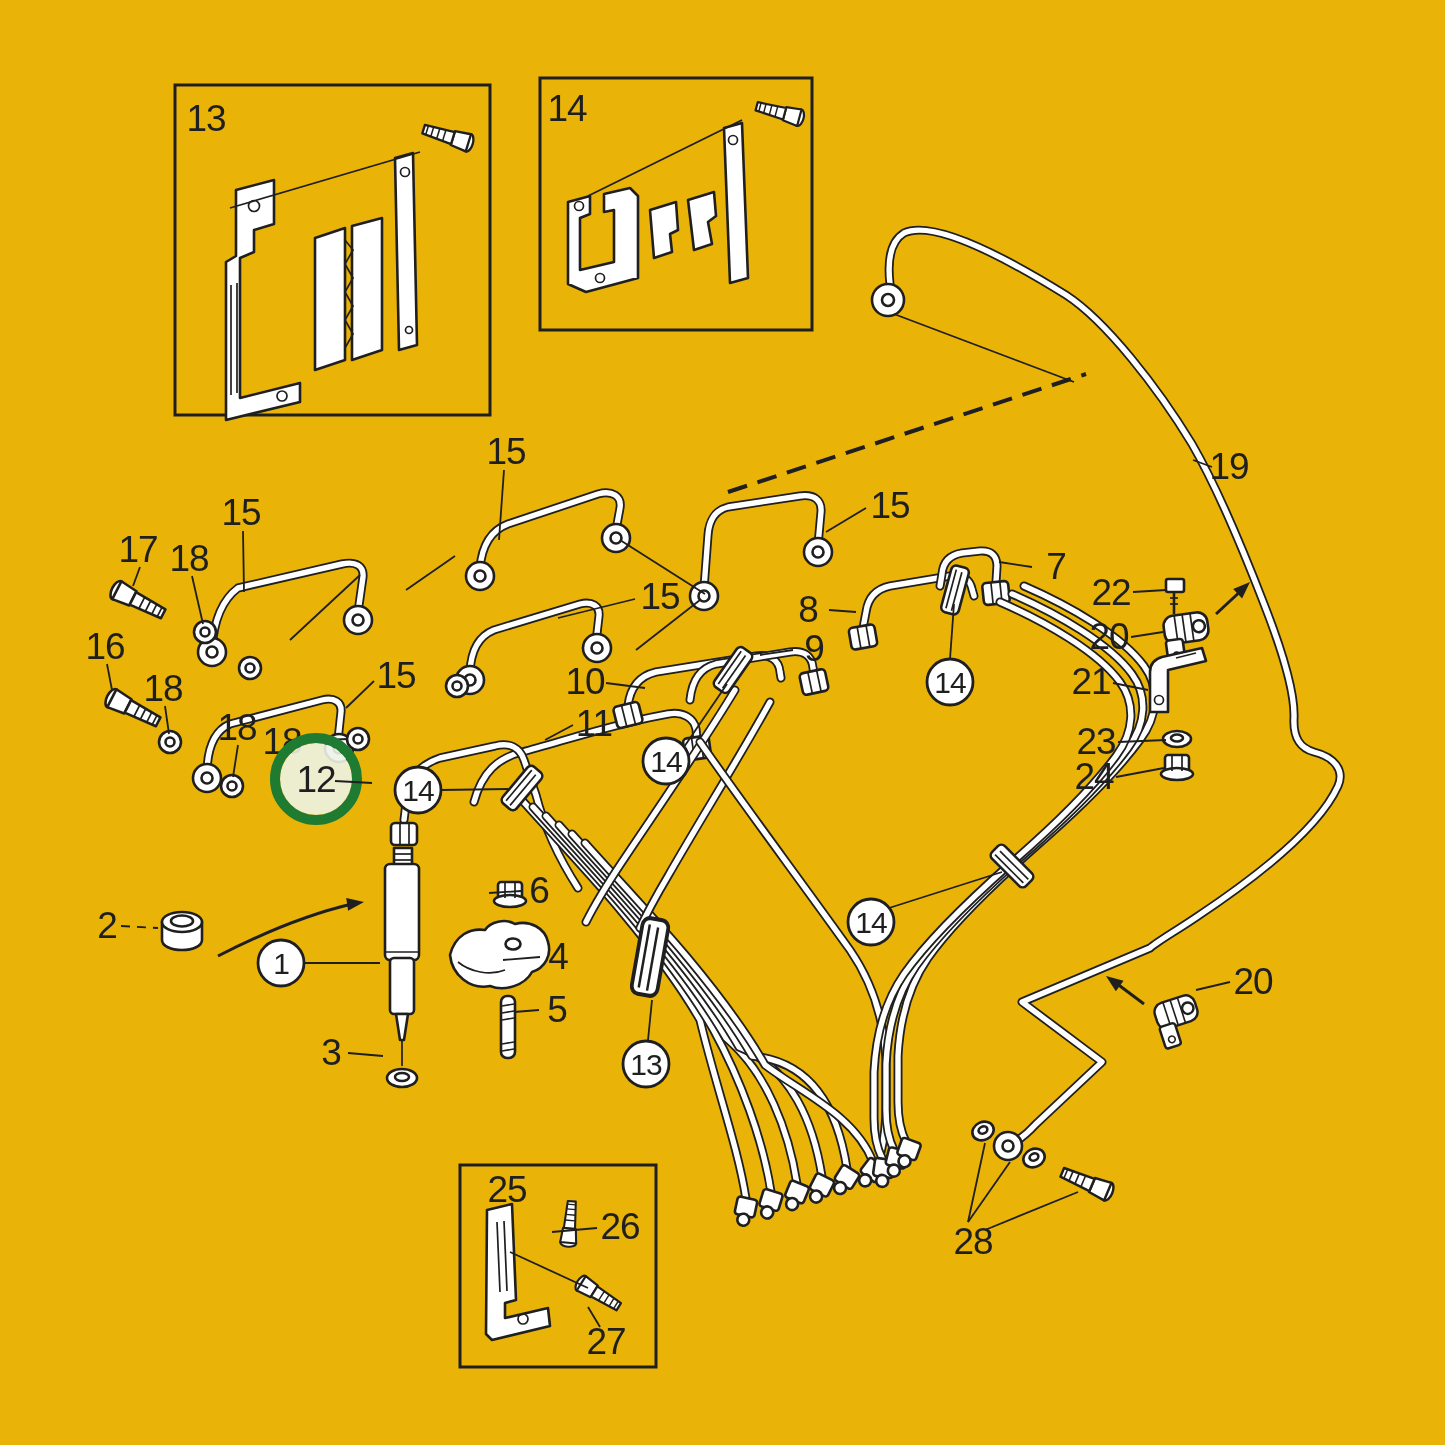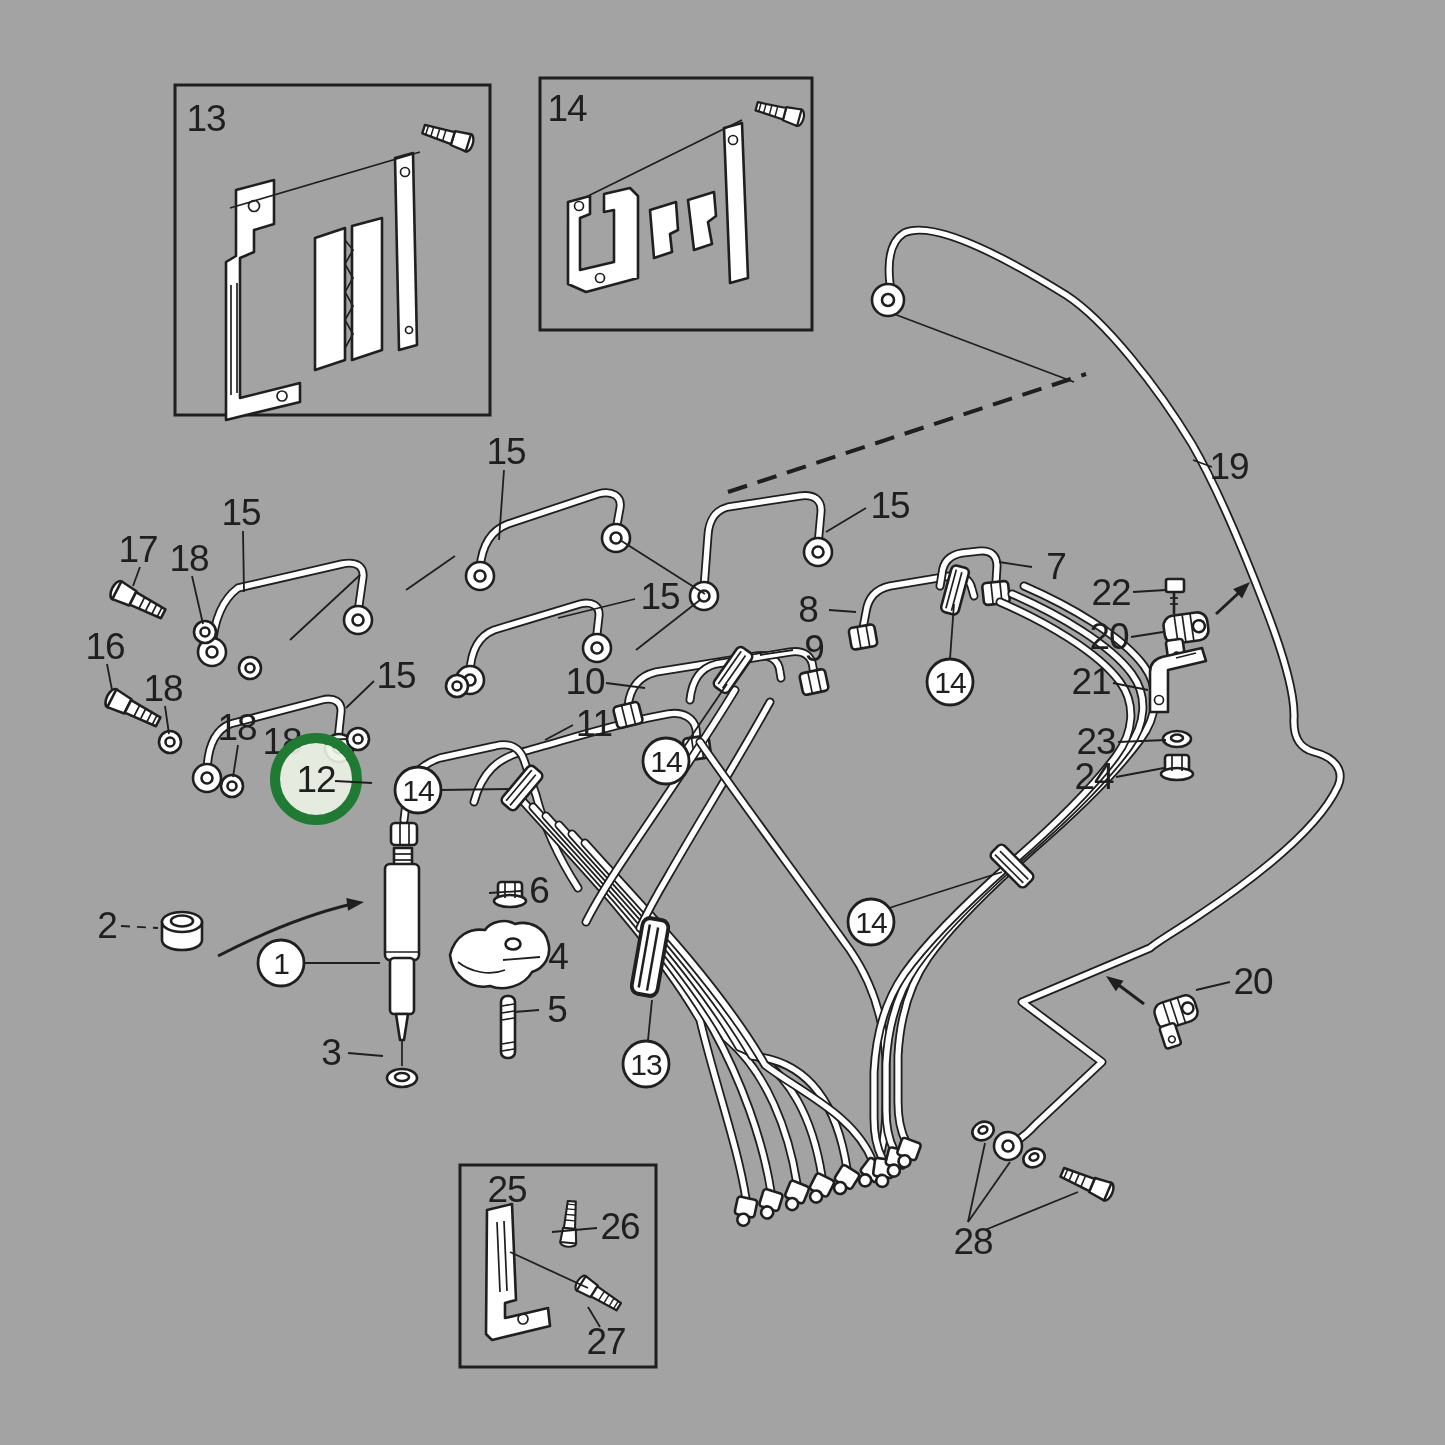--- a/index.html
+++ b/index.html
@@ -1,16 +1,16 @@
 <!DOCTYPE html>
 <html><head>
 <meta charset="utf-8">
 <style>
   html,body{margin:0;padding:0;background:#ffffff;}
-  .stage{position:relative;width:1445px;height:1445px;background:#a3a3a3;overflow:hidden;
+  .stage{position:relative;width:1445px;height:1445px;background:#eab308;overflow:hidden;
          font-family:"Liberation Sans",sans-serif;}
   svg{display:block}
   .box{fill:none;stroke:#1f1f1f;stroke-width:3;}
   .part{fill:#ffffff;stroke:#1f1f1f;stroke-width:2.6;stroke-linejoin:round;}
   .thin{fill:none;stroke:#1f1f1f;stroke-width:1.7;}
   .tube-o{fill:none;stroke:#1f1f1f;stroke-width:9;stroke-linecap:round;stroke-linejoin:round;}
   .tube-i{fill:none;stroke:#ffffff;stroke-width:5.4;stroke-linecap:round;stroke-linejoin:round;}
   .lbl{font-family:"Liberation Sans",sans-serif;font-size:37px;letter-spacing:-1px;fill:#1f1f1f;}
   .clbl{font-family:"Liberation Sans",sans-serif;font-size:30px;letter-spacing:-1px;fill:#1f1f1f;}
   .leader{fill:none;stroke:#1f1f1f;stroke-width:1.8;}

